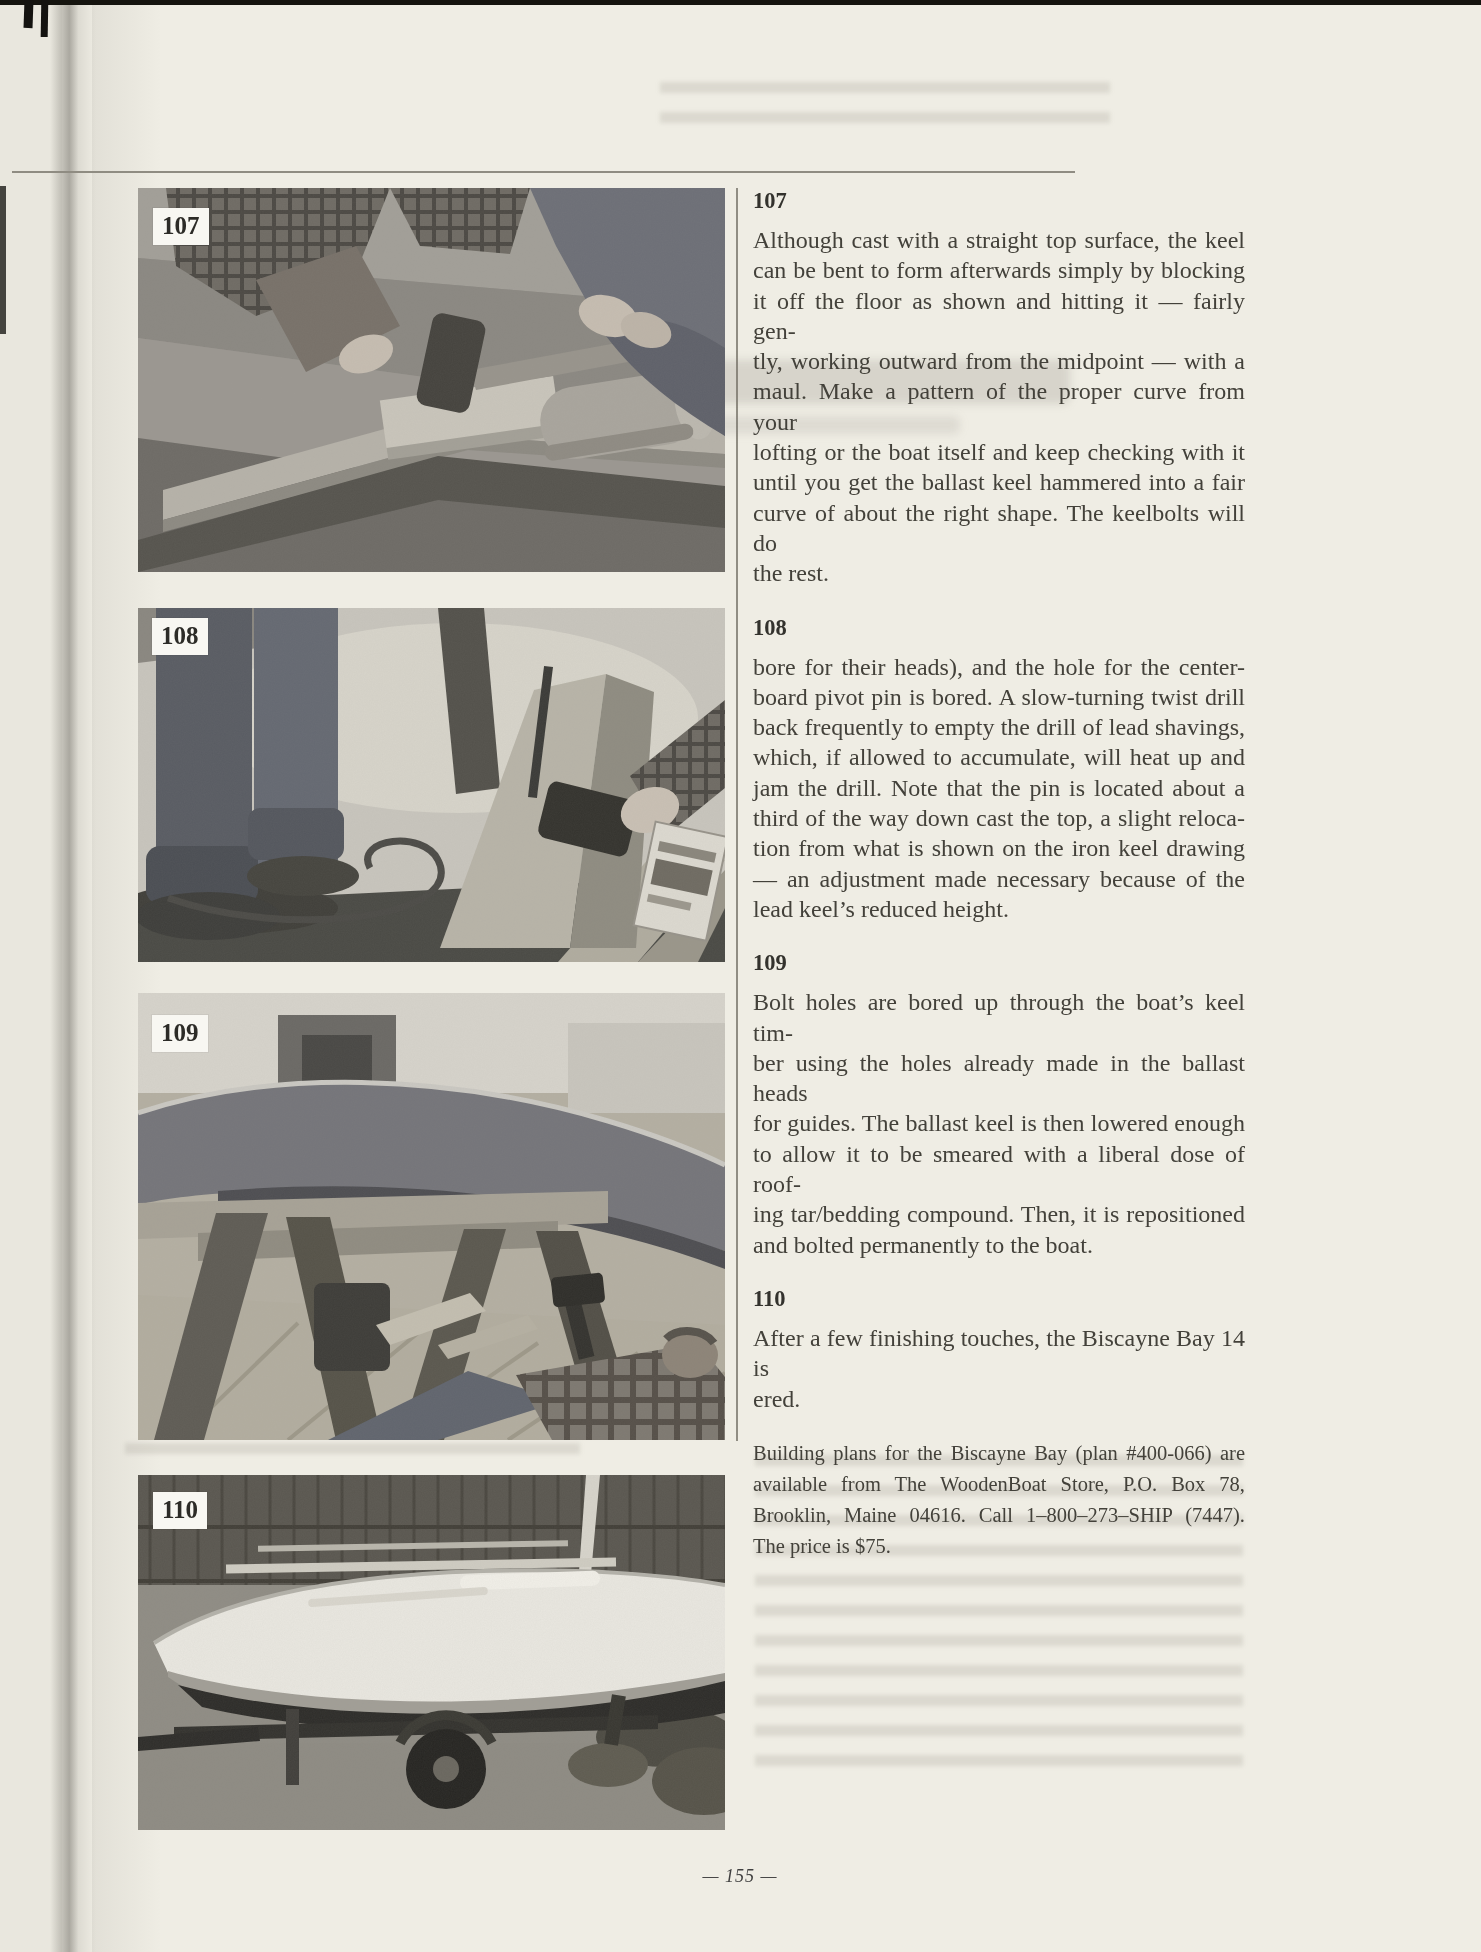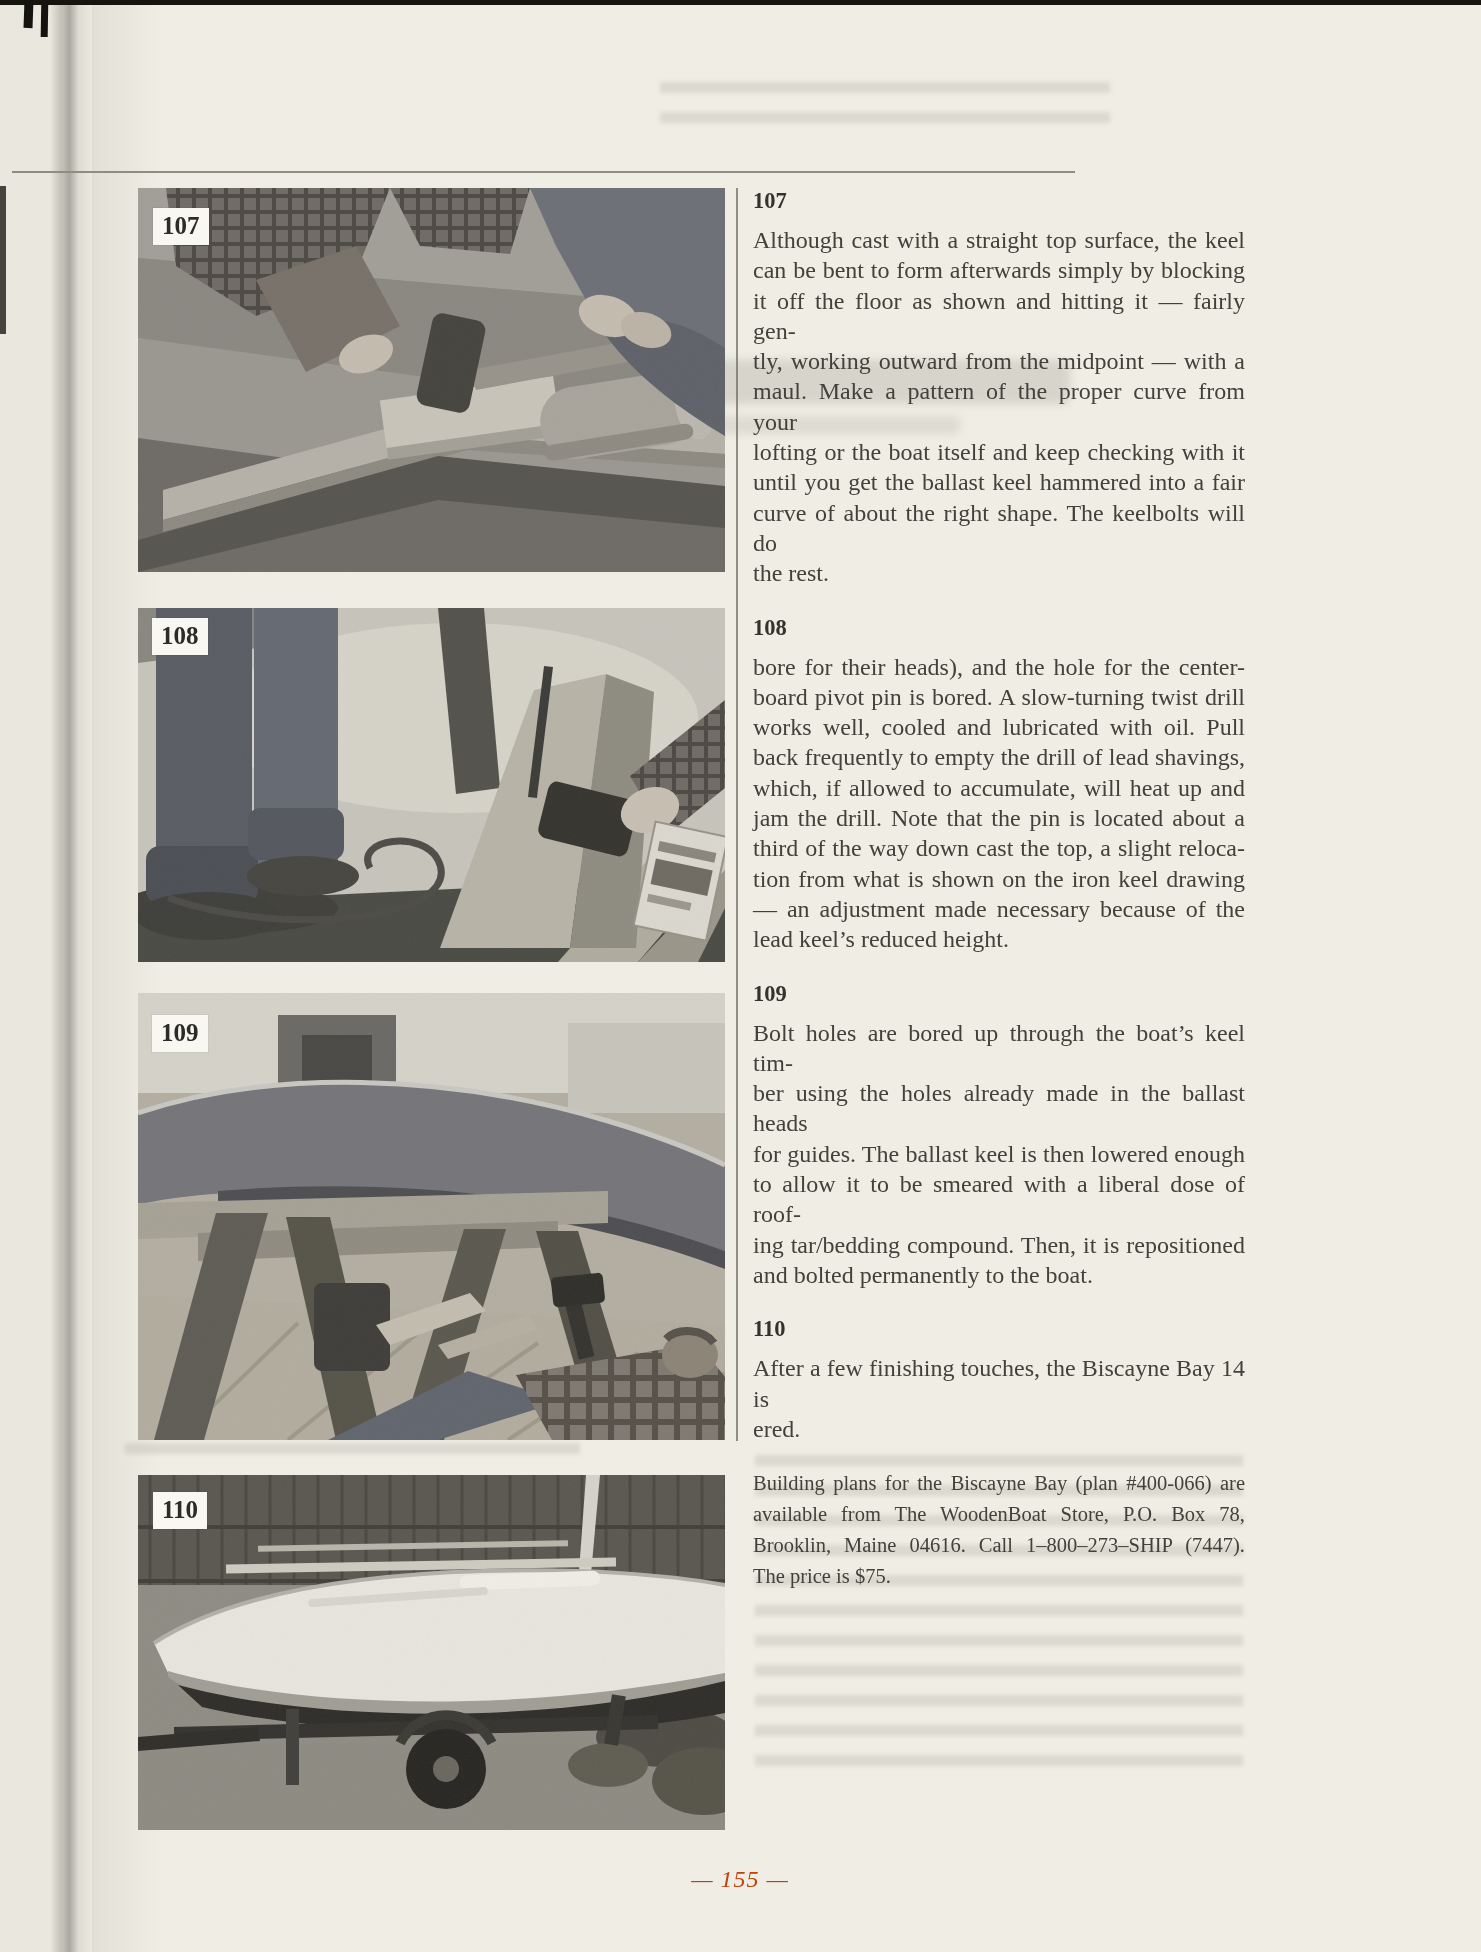--- a/index.html
+++ b/index.html
@@ -32,21 +32,21 @@
   .column{position:absolute;left:753px;top:188px;width:492px;}
   .sec-heading{font-weight:700;font-size:22.5px;line-height:26px;color:#33322d;margin:26px 0 11px;}
   .sec-heading.first{margin-top:0;}
   .para{margin:0;font-size:24px;}
   .jline{line-height:30.3px;text-align:justify;text-align-last:justify;white-space:normal;}
   .jline.last{text-align-last:left;}
   .note{margin-top:24px;font-size:20.5px;}
   .note .jline{line-height:31px;}
 
   .page-number{left:600px;top:1866px;width:280px;text-align:center;
-       font-style:italic;font-size:24px;color:#c2410c;letter-spacing:1px;}
+       font-style:italic;font-size:18px;color:#404040;letter-spacing:1px;}
 
   
   .ghost{position:absolute;pointer-events:none;filter:blur(2px);}
   .ghost-lines{background:repeating-linear-gradient(to bottom,rgba(118,114,104,0.16) 0px,rgba(118,114,104,0.16) 11px,rgba(0,0,0,0) 11px,rgba(0,0,0,0) 30px);}
   .ghost-head-1{background:rgba(118,114,104,0.20);border-radius:8px;filter:blur(4px);}
   .ghost-head-2{background:rgba(118,114,104,0.14);border-radius:6px;filter:blur(4px);}
 </style>
 </head>
 <body>
 
@@ -223,21 +223,20 @@
         <div class="jline">lofting or the boat itself and keep checking with it</div>
         <div class="jline">until you get the ballast keel hammered into a fair</div>
         <div class="jline">curve of about the right shape. The keelbolts will do</div>
         <div class="jline last">the rest.</div>
       </div>
 
     <div class="sec-heading">108</div>
     <div class="para">
         <div class="jline">bore for their heads), and the hole for the center-</div>
         <div class="jline">board pivot pin is bored. A slow-turning twist drill</div>
-        <div class="jline">works well, cooled and lubricated with oil. Pull</div>
         <div class="jline">back frequently to empty the drill of lead shavings,</div>
         <div class="jline">which, if allowed to accumulate, will heat up and</div>
         <div class="jline">jam the drill. Note that the pin is located about a</div>
         <div class="jline">third of the way down cast the top, a slight reloca-</div>
         <div class="jline">tion from what is shown on the iron keel drawing</div>
         <div class="jline">— an adjustment made necessary because of the</div>
         <div class="jline last">lead keel’s reduced height.</div>
       </div>
 
     <div class="sec-heading">109</div>

